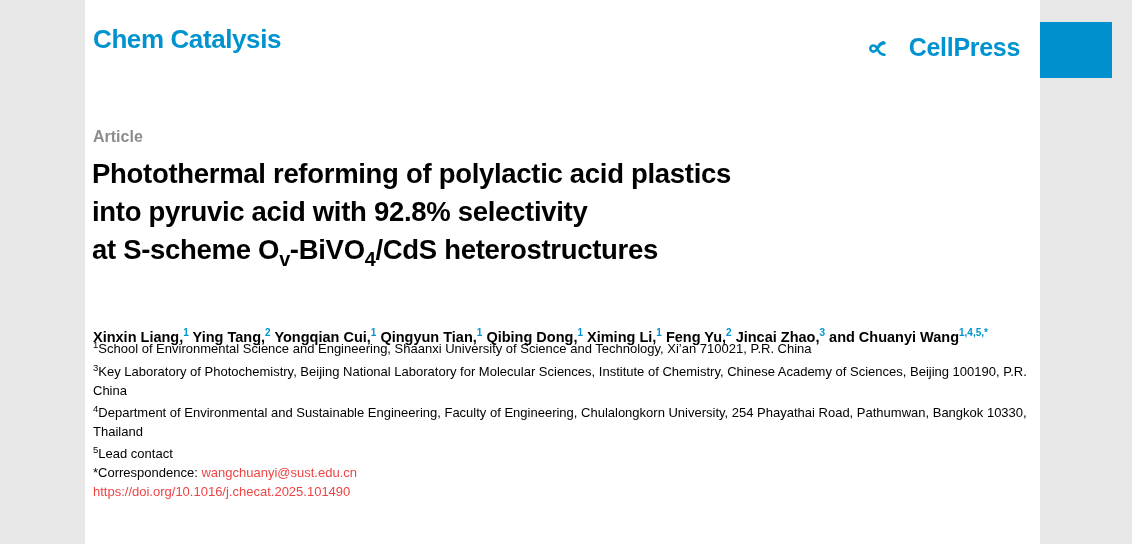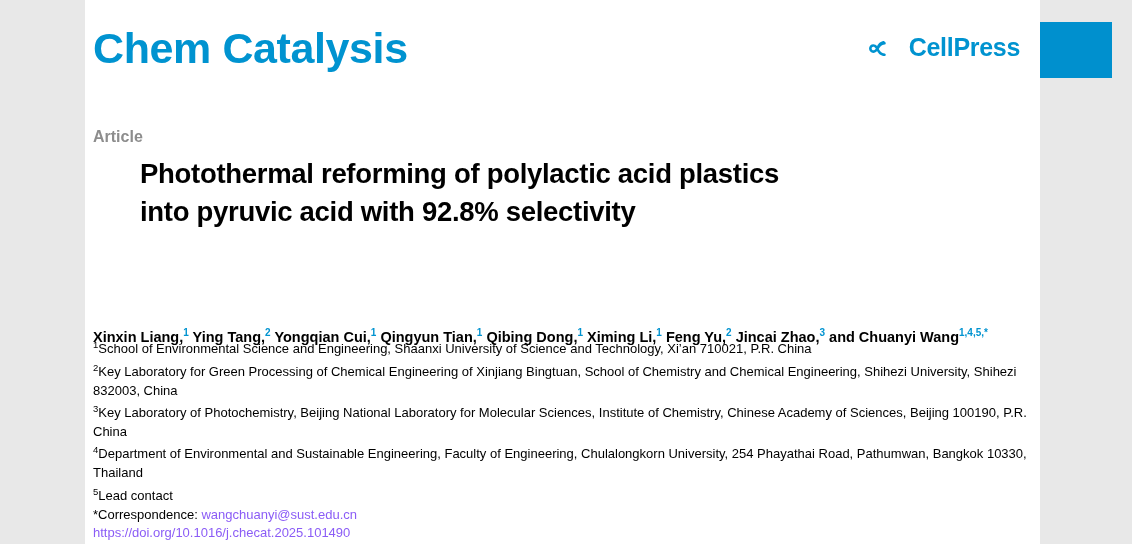--- a/index.html
+++ b/index.html
@@ -26,21 +26,21 @@
     left: 1040px;
     top: 22px;
     width: 72px;
     height: 56px;
     background: #0090ce;
   }
   .journal-title {
     position: absolute;
     left: 8px;
     top: 24px;
-    font-size: 43px;
+    font-size: 26px;
     font-weight: bold;
     color: #0093d0;
     letter-spacing: -0.4px;
   }
   .cellpress {
     position: absolute;
     right: 20px;
     top: 33px;
     display: flex;
     align-items: center;
@@ -68,21 +68,20 @@
   .paper-title {
     position: absolute;
     left: 7px;
     top: 155px;
     width: 920px;
     font-size: 27.5px;
     font-weight: bold;
     color: #000000;
     line-height: 38px;
     letter-spacing: -0.3px;
-    margin-left: 48px;
   }
   .authors {
     position: absolute;
     left: 8px;
     top: 293px;
     width: 935px;
     font-size: 14.5px;
     font-weight: bold;
     color: #000000;
     line-height: 20px;
@@ -104,21 +103,21 @@
     line-height: 18.5px;
   }
   .affiliations sup {
     font-size: 9.5px;
     vertical-align: super;
   }
   .affiliations .row {
     margin: 0;
   }
   .corr-link, .doi-link {
-    color: #8b5cf6;
+    color: #ef4444;
     text-decoration: none;
   }
   .doi-row {
     margin-top: 1px;
   }
   sub {
     font-size: 0.72em;
     vertical-align: sub;
   }
 </style>
@@ -134,28 +133,28 @@
       <path d="M21.5 7.5c-4.6 0-7.4 3.2-9.1 6.2-1.2-1.4-2.7-2.3-4.6-2.3-3.1 0-5.3 2.4-5.3 5.3 0 3 2.3 5.3 5.3 5.3 1.9 0 3.4-0.9 4.6-2.3 1.7 3 4.5 6.2 9.1 6.2 0.9 0 1.6-0.7 1.6-1.6s-0.7-1.6-1.6-1.6c-3.5 0-5.6-2.9-7-5.5 1.4-2.6 3.5-5.5 7-5.5 0.9 0 1.6-0.7 1.6-1.6s-0.7-1.6-1.6-1.6zM7.8 18.9c-1.2 0-2.1-0.9-2.1-2.2s0.9-2.2 2.1-2.2c1.1 0 2 0.8 2.7 1.8l0.3 0.4-0.3 0.4c-0.7 1-1.6 1.8-2.7 1.8z" fill="#0093d0"></path>
     </svg>
     <span class="cellpress-text">CellPress</span>
   </div>
 
   <div class="article-label">Article</div>
 
   <div class="paper-title">
     <span>Photothermal reforming of polylactic acid plastics</span><br>
     <span>into pyruvic acid with 92.8% selectivity</span><br>
+    <span><span>at S-scheme O</span><sub>v</sub><span>-BiVO</span><sub>4</sub><span>/CdS heterostructures</span></span>
   </div>
 
   <div class="authors"><span>Xinxin Liang,<sup>1</sup></span> <span>Ying Tang,<sup>2</sup></span> <span>Yongqian Cui,<sup>1</sup></span> <span>Qingyun Tian,<sup>1</sup></span> <span>Qibing Dong,<sup>1</sup></span> <span>Ximing Li,<sup>1</sup></span> <span>Feng Yu,<sup>2</sup></span> <span>Jincai Zhao,<sup>3</sup></span> <span>and Chuanyi Wang<sup>1,4,5,*</sup></span></div>
 
   <div class="affiliations">
     <div id="affil-rows">
         <div class="row"><sup>1</sup><span>School of Environmental Science and Engineering, Shaanxi University of Science and Technology, Xi’an 710021, P.R. China</span></div>
-        <div class="row"><sup>2</sup><span>Key Laboratory for Green Processing of Chemical Engineering of Xinjiang Bingtuan, School of Chemistry and Chemical Engineering, Shihezi University, Shihezi 832003, China</span></div>
         <div class="row"><sup>3</sup><span>Key Laboratory of Photochemistry, Beijing National Laboratory for Molecular Sciences, Institute of Chemistry, Chinese Academy of Sciences, Beijing 100190, P.R. China</span></div>
         <div class="row"><sup>4</sup><span>Department of Environmental and Sustainable Engineering, Faculty of Engineering, Chulalongkorn University, 254 Phayathai Road, Pathumwan, Bangkok 10330, Thailand</span></div>
         <div class="row"><sup>5</sup><span>Lead contact</span></div>
       </div>
     <div class="row"><span>*Correspondence: </span><a class="corr-link" href="#">wangchuanyi@sust.edu.cn</a></div>
     <div class="row doi-row"><a class="doi-link" href="#">https://doi.org/10.1016/j.checat.2025.101490</a></div>
   </div>
 
 </div>
 

